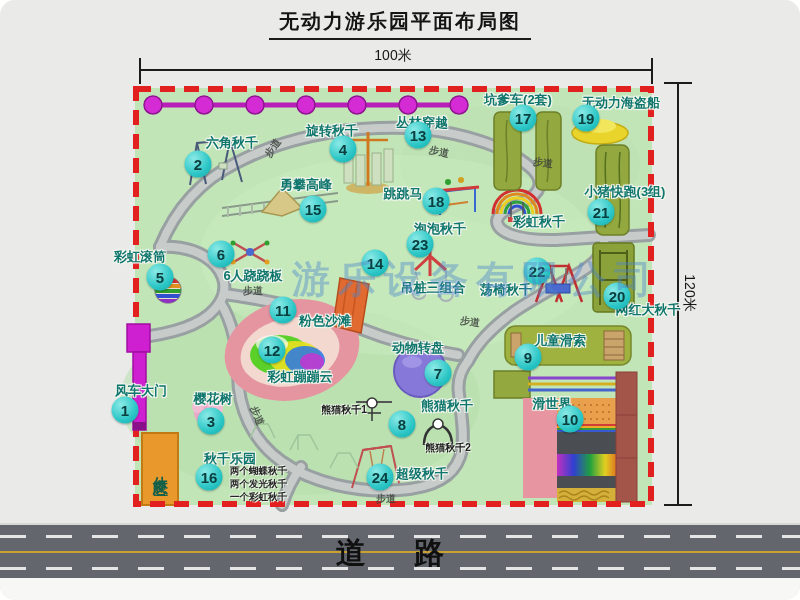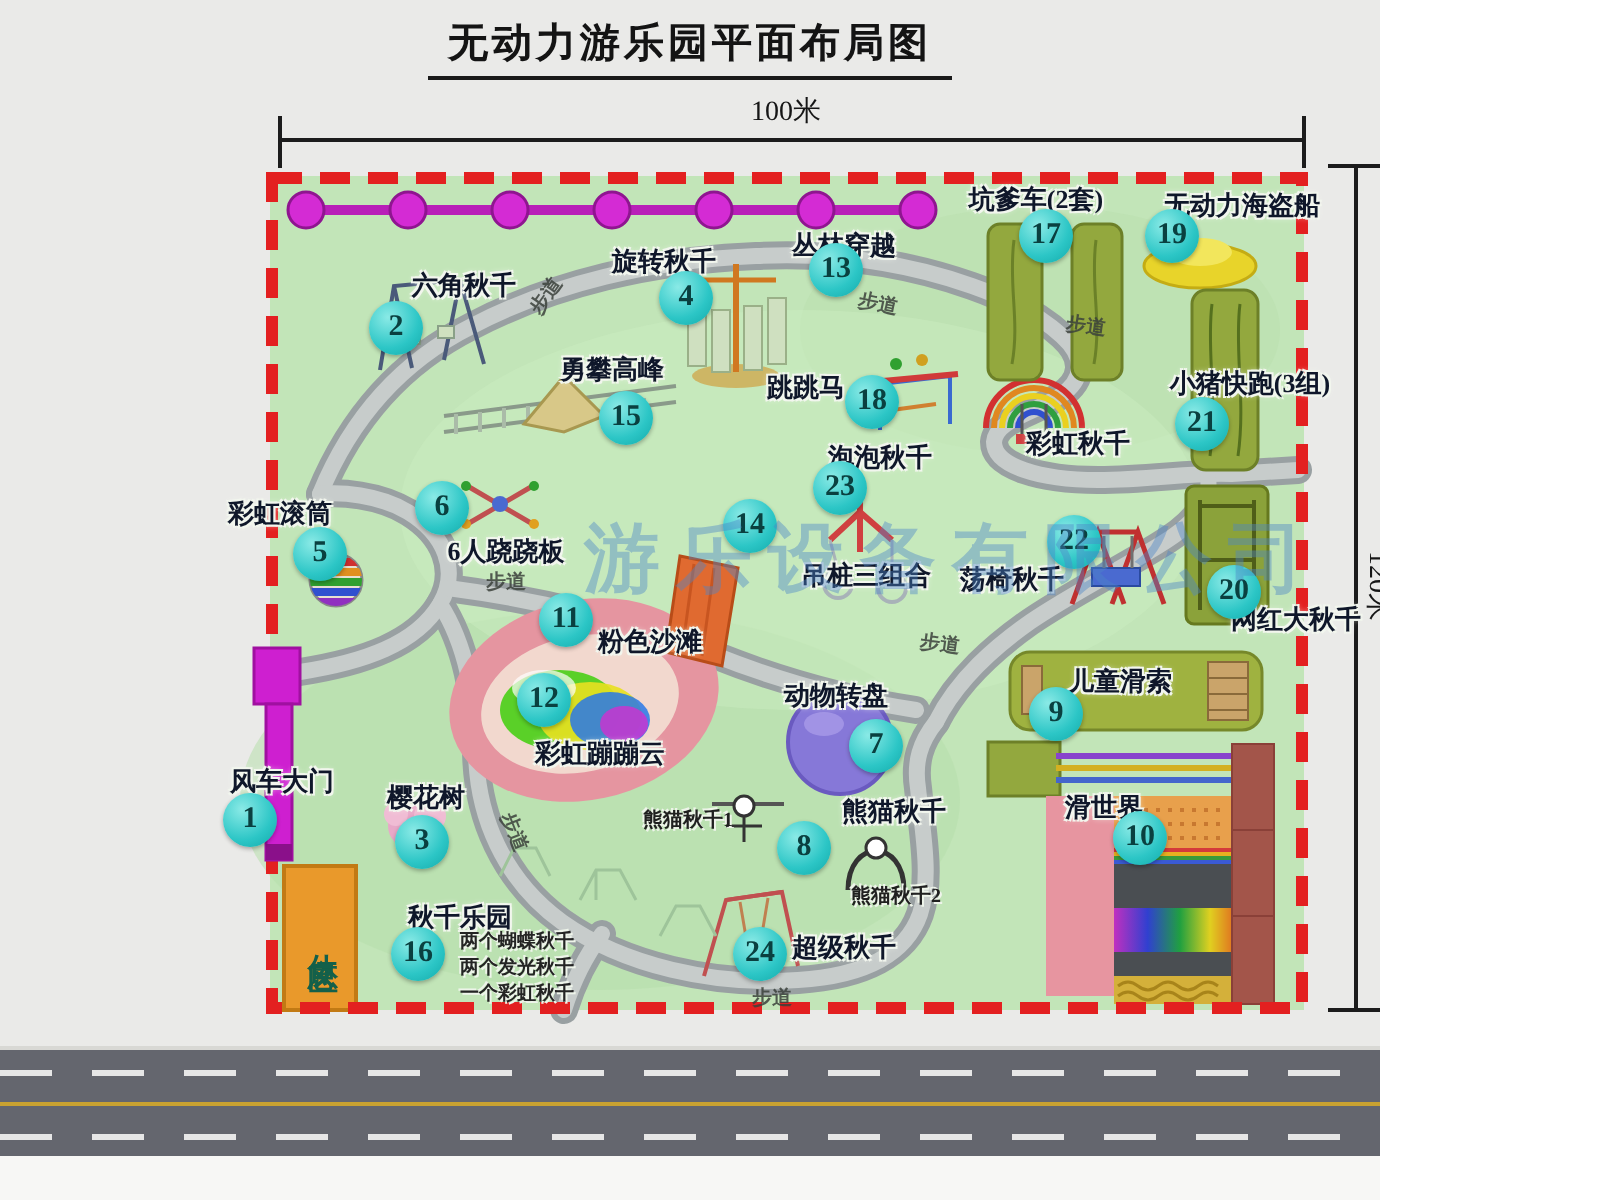--- a/index.html
+++ b/index.html
@@ -1,24 +1,24 @@
 <!DOCTYPE html>
 <html><head>
 <meta charset="utf-8">
 <style>
   html,body{margin:0;padding:0;}
-  .stage{position:relative;width:690px;height:600px;background:#eaeae8;overflow:hidden;
-         font-family:Liberation Serif, serif;}
+  .stage{position:relative;width:800px;height:600px;background:#eaeae8;overflow:hidden;
+         font-family:Liberation Sans, sans-serif;border-radius:15px;}
   .title{position:absolute;top:8px;left:50%;transform:translateX(-50%);
          font-size:20px;font-weight:700;color:#141414;letter-spacing:2px;
          border-bottom:2.5px solid #1a1a1a;padding:0 10px 3px;white-space:nowrap;z-index:3;}
   svg.gfx{position:absolute;left:0;top:0;z-index:1;}
   #label-layer{position:absolute;inset:0;z-index:5;pointer-events:none;}
   #label-layer div{position:absolute;transform:translate(-50%,-50%);white-space:nowrap;}
-  .flabel{font-size:13px;font-weight:700;color:#0f172a;
+  .flabel{font-size:13px;font-weight:700;color:#0f766e;
           text-shadow:-1px -1px 0 #f2f6ee,1px -1px 0 #f2f6ee,-1px 1px 0 #f2f6ee,1px 1px 0 #f2f6ee,0 0 3px #f2f6ee;}
   .badge{width:27px;height:27px;border-radius:50%;text-align:center;line-height:27px;
          font-size:15px;font-weight:700;color:#0a4040;
          background:radial-gradient(circle at 35% 30%,#8aeae6,#2cc6c6 60%,#12a9a9);
          box-shadow:0 1px 2px rgba(0,0,0,.3);}
   .ptext{font-size:10px;font-weight:700;color:#3c423c;opacity:.85;}
   .sublabel{font-size:10px;font-weight:700;color:#202020;
             text-shadow:-1px -1px 0 #eef4ea,1px 1px 0 #eef4ea;}
   .swingline{font-size:9.5px;font-weight:700;color:#242424;transform:translate(0,-50%) !important;
              text-shadow:-1px -1px 0 #eef4ea,1px 1px 0 #eef4ea;}
@@ -364,16 +364,17 @@
       <div class="swingline" style="left: 230px; top: 484px; transform: translate(0px, -50%);">两个发光秋千</div>
       <div class="swingline" style="left: 230px; top: 497px; transform: translate(0px, -50%);">一个彩虹秋千</div>
     </div>
 
   <div class="watermark wm-company">游乐设备有限公司</div>
 
   <div class="road">
     <div class="dash top"></div>
     <div class="yellow"></div>
     <div class="dash bot"></div>
+    <div class="road-label">道  路</div>
   </div>
   <div class="below-road"></div>
 
 </div>
 
 </body></html>

